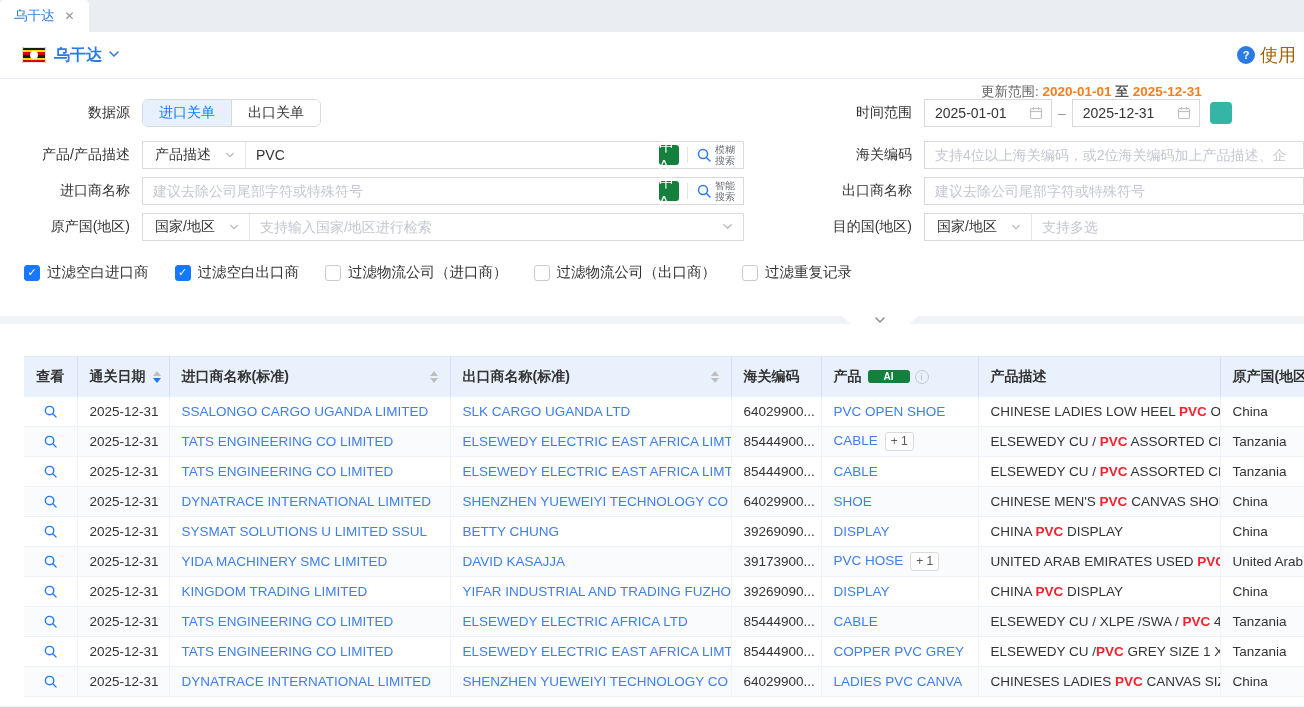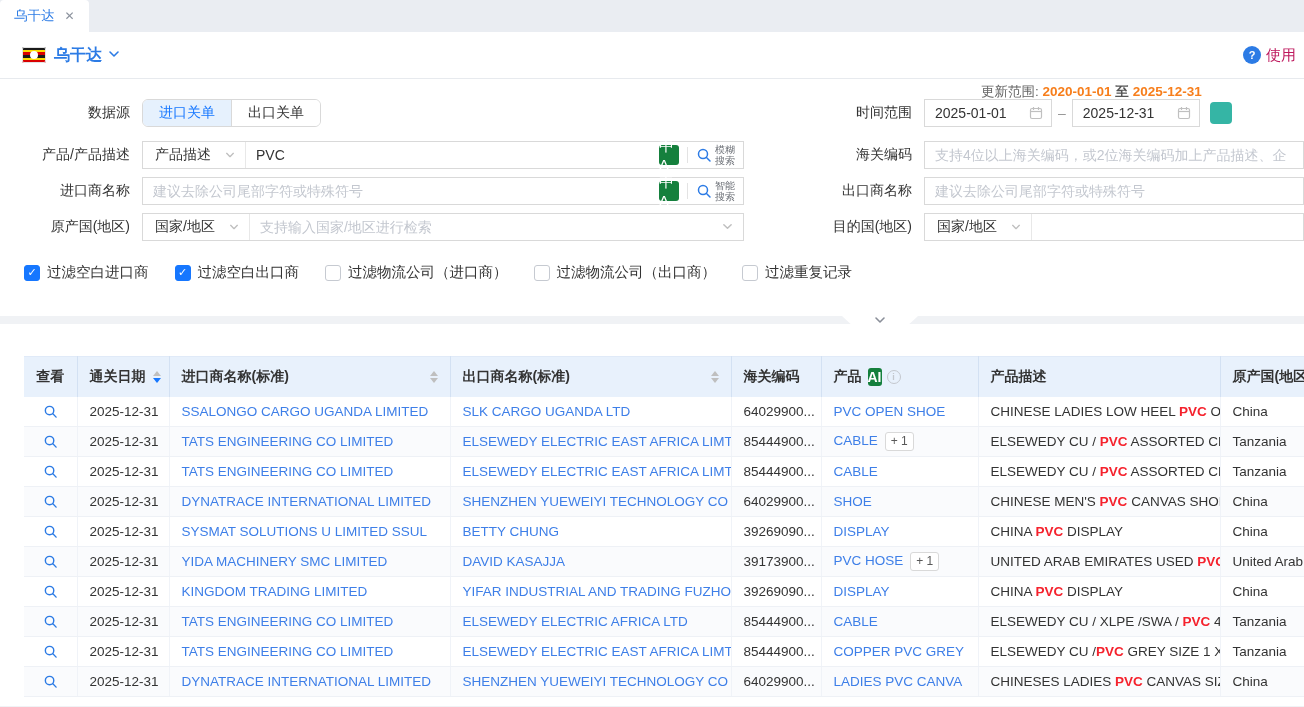--- a/index.html
+++ b/index.html
@@ -23,21 +23,21 @@
     background:linear-gradient(180deg,#1a1a1a 0 16.6%,#fcdc04 16.6% 33.3%,#d90000 33.3% 50%,#1a1a1a 50% 66.6%,#fcdc04 66.6% 83.3%,#d90000 83.3% 100%);
     box-shadow:0 0 0 1px #e3e3e3 inset; }
   .flag::after { content:""; position:absolute; left:50%; top:50%; width:8px; height:8px;
     margin:-4px 0 0 -4px; background:#fff; border-radius:50%; }
   .country-name { color:#2c7be5; font-weight:bold; font-size:16px; }
   .chev { display:inline-block; margin-left:6px; }
   .help-area { margin-left:auto; display:flex; align-items:center; gap:5px; white-space:nowrap;
                margin-right:-14px; }
   .help-badge { width:18px; height:18px; border-radius:50%; background:#2c7be5; color:#fff;
     font-size:11px; display:flex; align-items:center; justify-content:center; font-weight:bold; }
-  .help-text { color:#be185d; font-size:15px; }
+  .help-text { color:#a16207; font-size:18px; }
   
   .filter-panel { background:#fff; height:237px; padding-top:20px; position:relative; }
   .update-range { position:absolute; top:4px; left:981px; font-size:13.5px; color:#666; white-space:nowrap; }
   .update-range b { color:#f77e1b; }
   .update-range .zhi { color:#555; font-weight:bold; }
   .frow { display:flex; align-items:center; }
   .frow + .frow { margin-top:8px; }
   .frow.gap-lg { margin-top:14px; }
   .flabel { width:130px; text-align:right; flex-shrink:0; color:#333; }
   .flabel-r { width:156px; text-align:right; flex-shrink:0; color:#333; margin-left:12px; }
@@ -93,22 +93,22 @@
   .lnk { color:#3e7fe8; cursor:pointer; }
   .hl { color:#f5222d; font-weight:bold; }
   .view-ic { color:#2c7be5; cursor:pointer; display:inline-flex; vertical-align:middle; }
   .sorter { display:inline-flex; flex-direction:column; gap:2px; margin-left:7px; cursor:pointer; }
   .sorter.right { margin-left:auto; }
   .car-up { width:0; height:0; border-left:4px solid transparent; border-right:4px solid transparent;
     border-bottom:5px solid #bfbfbf; }
   .car-dn { width:0; height:0; border-left:4px solid transparent; border-right:4px solid transparent;
     border-top:5px solid #bfbfbf; }
   .car-dn.act { border-top-color:#1677ff; }
-  .ai-badge { background:#15803d; color:#fff; font-size:14px; font-weight:bold; border-radius:3px;
-    padding:1px 0; margin-left:6px; }
+  .ai-badge { background:#15803d; color:#fff; font-size:10px; font-weight:bold; border-radius:3px;
+    padding:1px 16px; margin-left:6px; }
   .info-ic { width:14px; height:14px; border:1px solid #c4c8ce; border-radius:50%; color:#c4c8ce;
     font-size:9px; display:inline-flex; align-items:center; justify-content:center; margin-left:5px; }
   .plus-badge { display:inline-block; border:1px solid #d9d9d9; border-radius:3px; background:#fff;
     color:#595959; font-size:12px; padding:0 5px; margin-left:7px; line-height:17px; }
 </style>
 </head>
 <body>
 
 <div class="tabbar">
   <div class="tab-active">
@@ -250,20 +250,21 @@
       </span>
     </div>
     <div class="flabel-r">目的国(地区)</div>
     <div class="ctrl-r ibox">
       <span class="sel-part">
         <span>国家/地区</span>
         <svg width="10" height="10" viewBox="0 0 12 12">
             <polyline points="2,4 6,8 10,4" fill="none" stroke="#bfbfbf" stroke-width="1.6" stroke-linecap="round" stroke-linejoin="round"></polyline>
           </svg>
       </span>
+      <input placeholder="支持多选" style="">
     </div>
   </div>
 
   <div class="cb-row" id="cb-row">
       <span class="cb-item">
         <span class="cb-box on">✓</span>
         <span>过滤空白进口商</span>
       </span>
       <span class="cb-item">
         <span class="cb-box on">✓</span>

